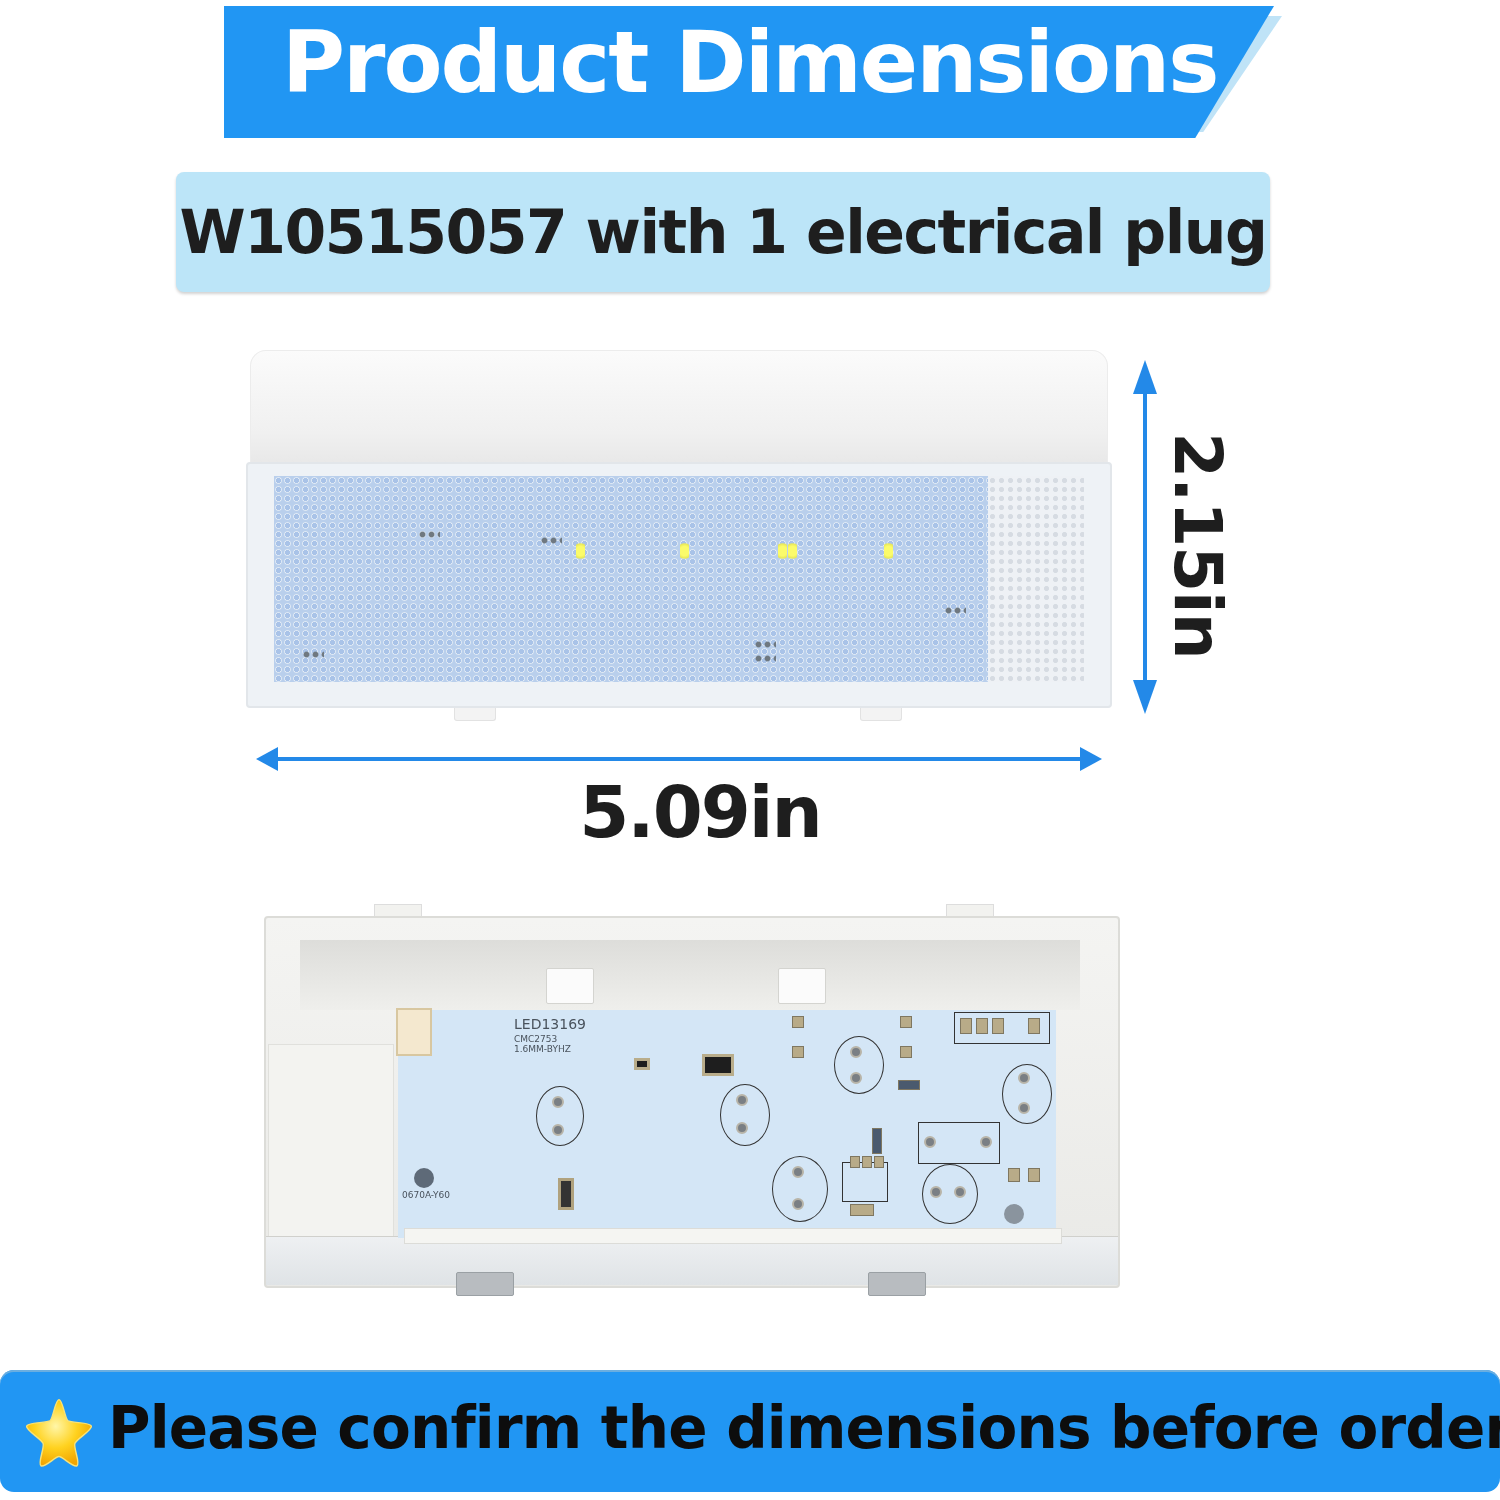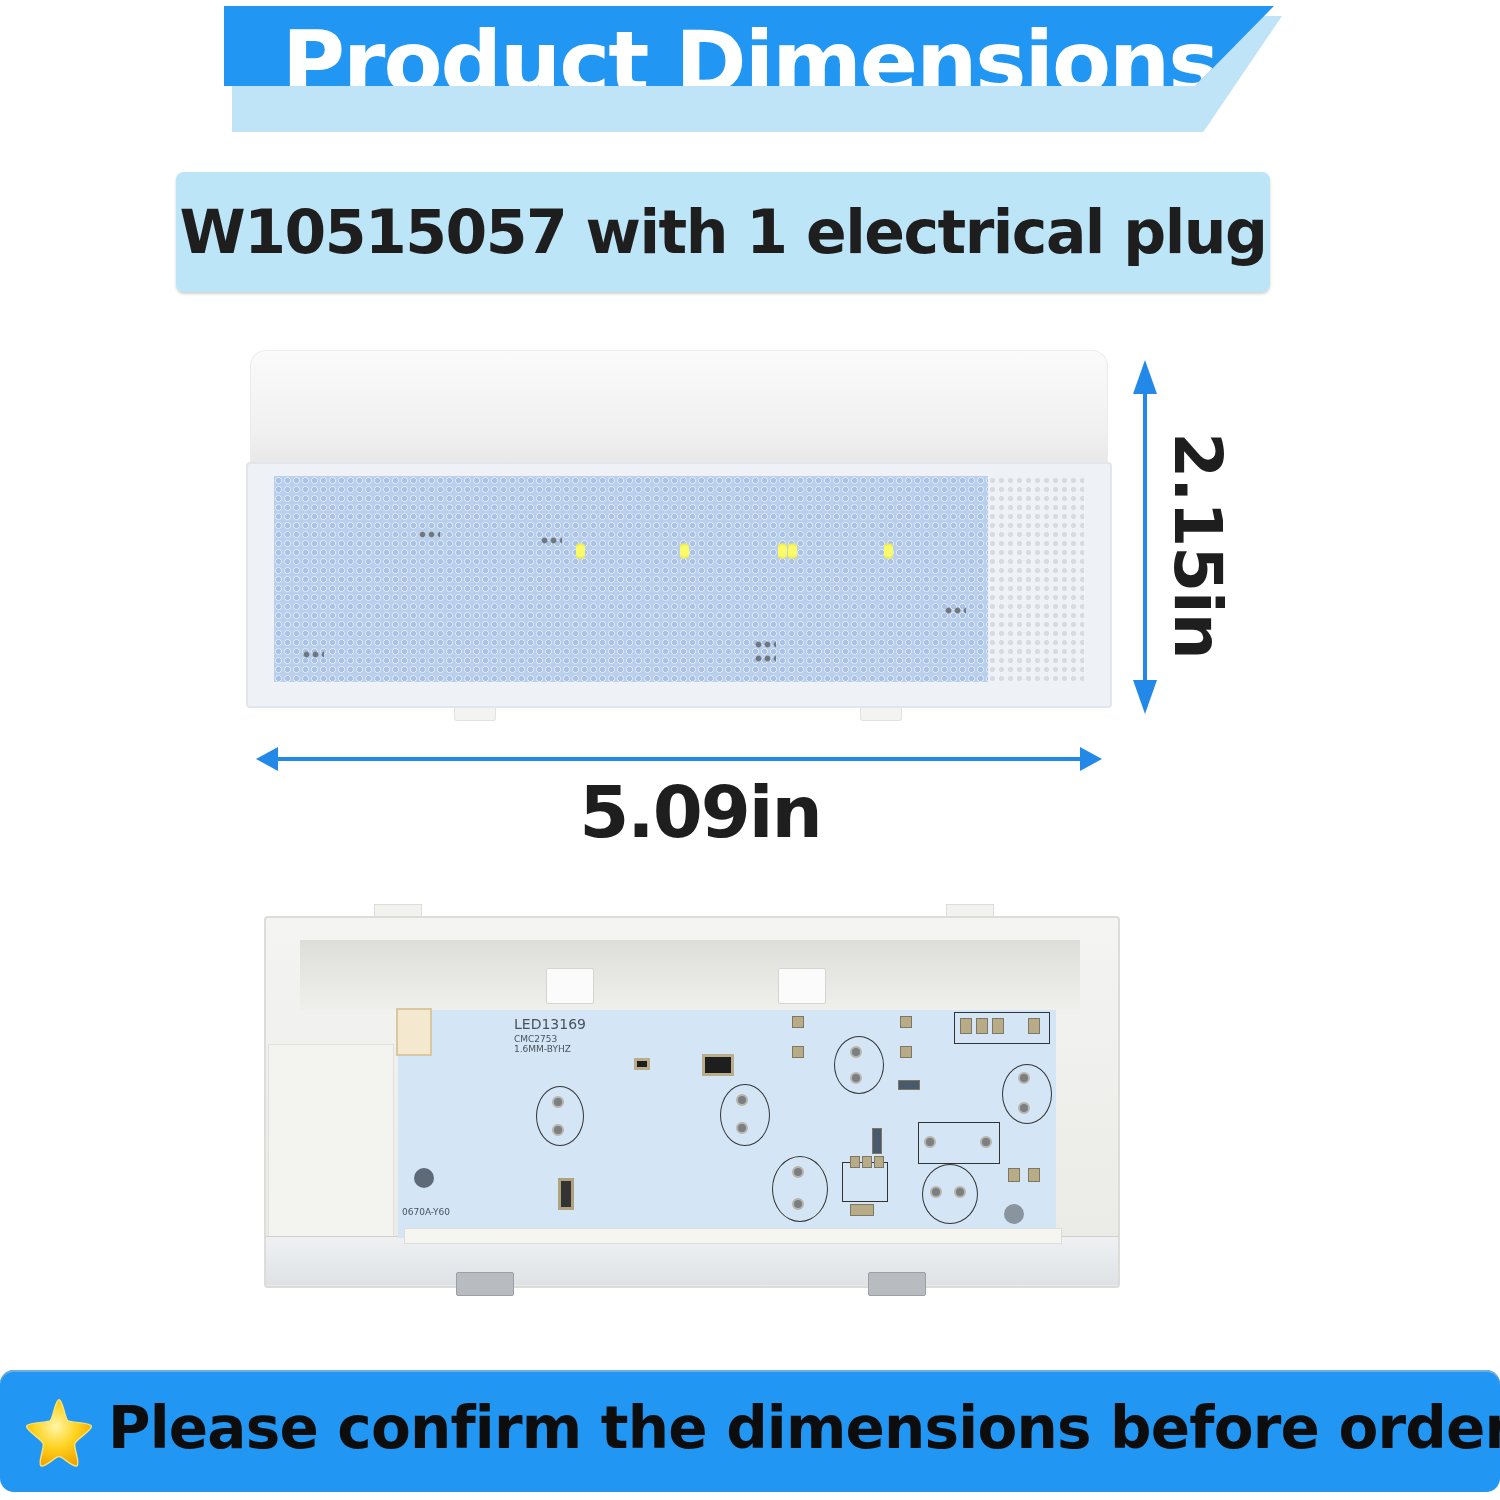--- a/index.html
+++ b/index.html
@@ -2,21 +2,21 @@
 <html><head>
 <meta charset="utf-8">
 <style>
   html, body { margin:0; padding:0; }
   body { width:1500px; height:1500px; background:#ffffff; position:relative; overflow:hidden;
          font-family:"DejaVu Sans", "Liberation Sans", sans-serif; }
 
   
   .title-shadow { position:absolute; left:232px; top:16px; width:1050px; height:116px;
                   background:#bfe3f7; clip-path:polygon(0 0,100% 0,92.5% 100%,0 100%); }
-  .title-banner { position:absolute; left:224px; top:6px; width:1050px; height:80px;
+  .title-banner { position:absolute; left:224px; top:6px; width:1050px; height:132px;
                   background:#2196f3; clip-path:polygon(0 0,100% 0,92.5% 100%,0 100%);
                   display:flex; align-items:center; }
   .title-text { position:absolute; left:58px; top:6px; color:#fff; font-weight:bold;
                 font-size:86px; letter-spacing:-2px; line-height:100px; white-space:nowrap; }
 
   
   .model-bar { position:absolute; left:176px; top:172px; width:1094px; height:120px;
                background:#bce5f8; border-radius:8px; box-shadow:0 2px 3px rgba(0,0,0,0.18);
                display:flex; align-items:center; justify-content:center; }
   .model-text { color:#1e1e1e; font-weight:bold; font-size:60px; letter-spacing:-1.5px; white-space:nowrap; }
@@ -145,21 +145,21 @@
 <div class="back-clip" style="left:778px;"></div>
 <div class="back-left-block"></div>
 <div class="back-lens-strip"></div>
 <div class="back-bottom-tab" style="left:456px;"></div>
 <div class="back-bottom-tab" style="left:868px;"></div>
 
 <div class="pcb">
   <div class="pcb-text" style="left:116px;top:6px;font-size:14px;">LED13169</div>
   <div class="pcb-text" style="left:116px;top:24px;font-size:9px;">CMC2753</div>
   <div class="pcb-text" style="left:116px;top:34px;font-size:9px;">1.6MM-BYHZ</div>
-  <div class="pcb-text" style="left:4px;top:197px;font-size:9px;">0670A-Y60</div>
+  <div class="pcb-text" style="left:4px;top:180px;font-size:9px;">0670A-Y60</div>
 
   <div class="chip-black" style="left:304px;top:44px;width:26px;height:16px;"></div>
   <div class="chip-black" style="left:236px;top:48px;width:10px;height:6px;"></div>
   <div class="chip-black" style="left:160px;top:168px;width:10px;height:26px;border-color:#b0a27e;background:#333;"></div>
 
   <div class="cap-circle" style="left:138px;top:76px;width:46px;height:58px;"></div>
   <div class="pad" style="left:154px;top:86px;"></div>
   <div class="pad" style="left:154px;top:114px;"></div>
 
   <div class="cap-circle" style="left:322px;top:74px;width:48px;height:60px;"></div>

